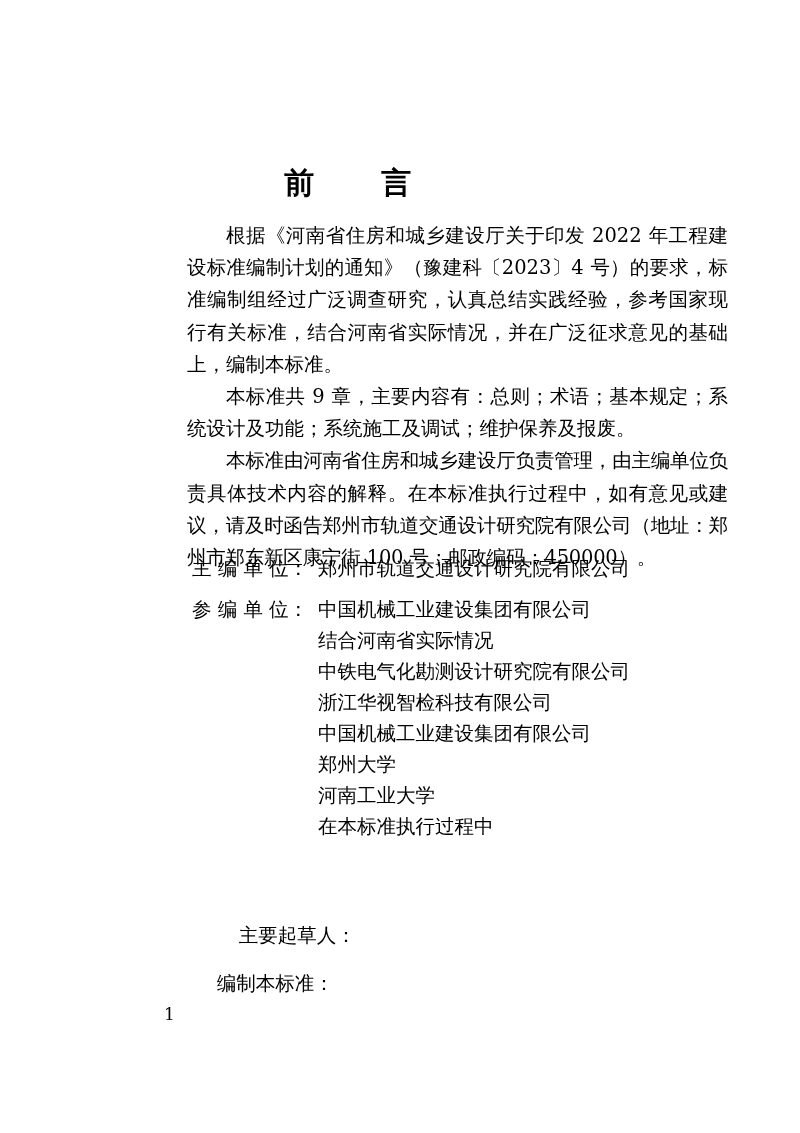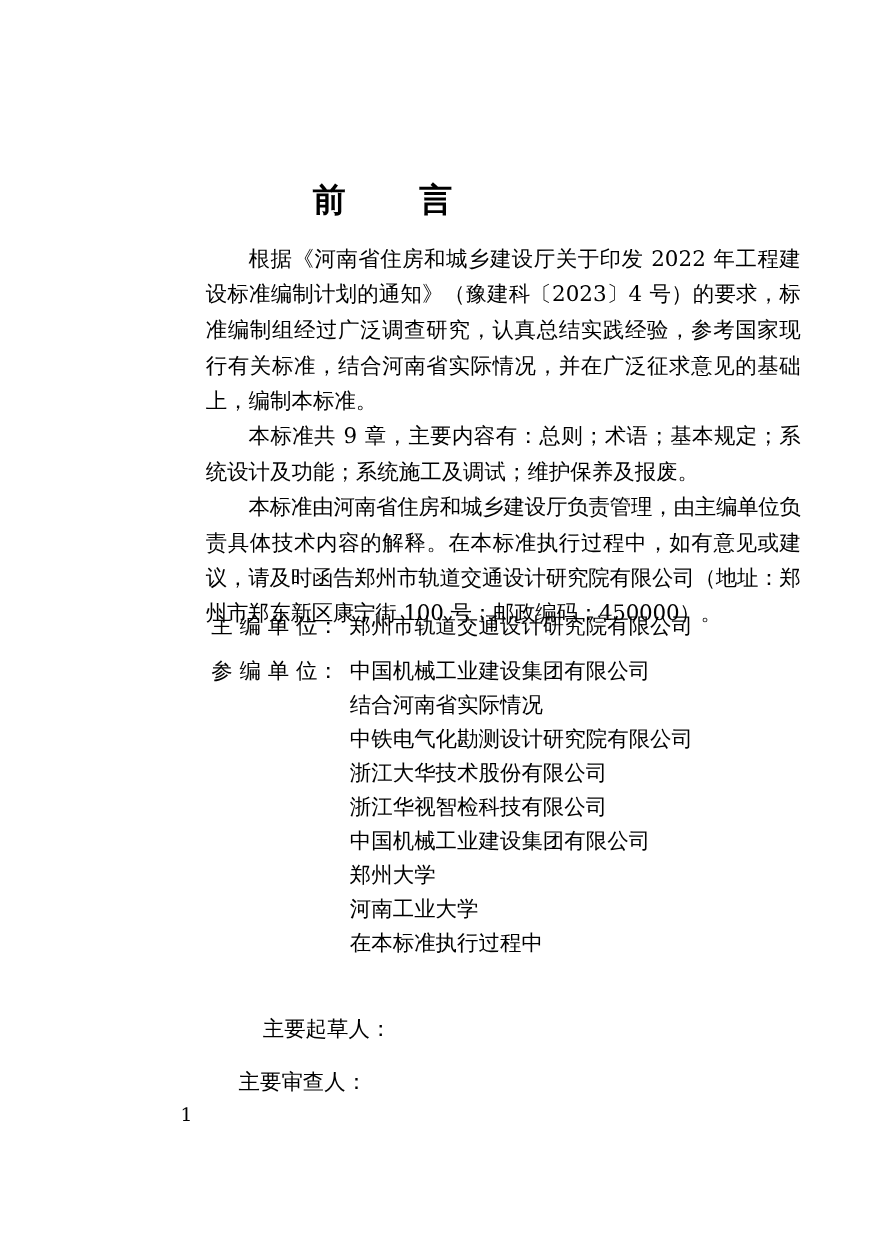--- a/index.html
+++ b/index.html
@@ -119,33 +119,32 @@
     </div>
   </div>
 
   <div class="unit-block" style="top:594px;">
     <div class="unit-row">
       <div class="unit-label">参 编 单 位：</div>
       <div class="unit-values">
         <div class="unit-value-line">中国机械工业建设集团有限公司</div>
         <div class="unit-value-line">结合河南省实际情况</div>
         <div class="unit-value-line">中铁电气化勘测设计研究院有限公司</div>
-        <div class="unit-value-line">浙江大华技术股份有限公司</div>
         <div class="unit-value-line">浙江华视智检科技有限公司</div>
         <div class="unit-value-line">中国机械工业建设集团有限公司</div>
         <div class="unit-value-line">郑州大学</div>
         <div class="unit-value-line">河南工业大学</div>
         <div class="unit-value-line">在本标准执行过程中</div>
       </div>
     </div>
   </div>
 
   <div class="person-row" style="top:891px;font-family:Liberation Mono, monospace;">
     <span>主要起草人：</span><span></span>
   </div>
 
   <div class="person-row" style="top:937px;">
-    <span>主要审查人：</span><span></span>
+    <span>编制本标准：</span><span></span>
   </div>
 
   <div class="page-number">1</div>
 
 </div>
 
 </body></html>

